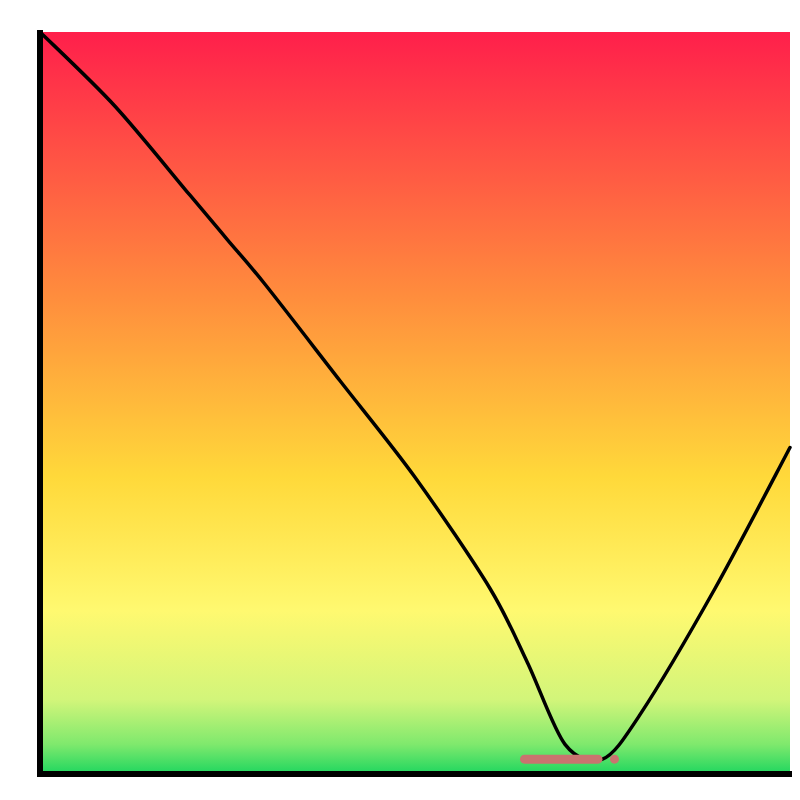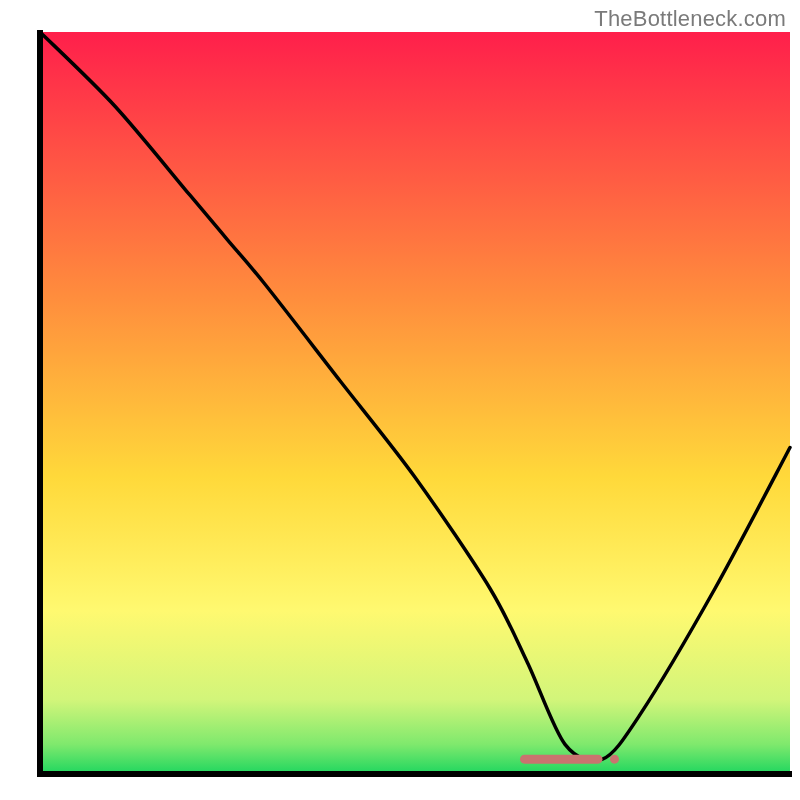--- a/index.html
+++ b/index.html
@@ -56,14 +56,13 @@
     <line stroke="#000000" x1="37" y1="774" x2="792" y2="774" stroke-width="6"></line>
 
     <path fill="none" stroke="#000" stroke-width="3.5" stroke-linejoin="round" stroke-linecap="round" d="M 40 32 C 51.25 43.12999999999999, 92.5 81.71399999999993, 115 106.19999999999993 C 137.5 130.68599999999992, 173.125 175.206, 190 195.24 C 206.875 215.27400000000003, 216.25 226.404, 227.5 239.76 C 238.75 253.11599999999999, 248.125 263.133, 265 284.28 C 281.875 305.42699999999996, 317.5 351.80199999999996, 340 380.73999999999995 C 362.5 409.67799999999994, 392.5 446.036, 415 477.2 C 437.5 508.364, 473.125 560.675, 490 588.5 C 506.875 616.325, 516.25 639.327, 527.5 662.7 C 538.75 686.0730000000001, 553.75 729.8510000000001, 565 744.32 C 576.25 758.789, 591.25 763.612, 602.5 759.16 C 613.75 754.708, 623.125 740.239, 640 714.64 C 656.875 689.0409999999999, 692.5 628.568, 715 588.5 C 737.5 548.432, 778.75 468.667, 790 447.52"></path>
 
     <g>
         <rect x="520" y="754.66" width="82.5" height="9" rx="4.5" fill="#c9736f"></rect>
         <circle cx="614.5" cy="759.16" r="4.5" fill="#c9736f"></circle>
       </g>
   </svg>
 
-  <div class="watermark">TheBottleneck.com</div>
 </div>
 
 </body></html>

